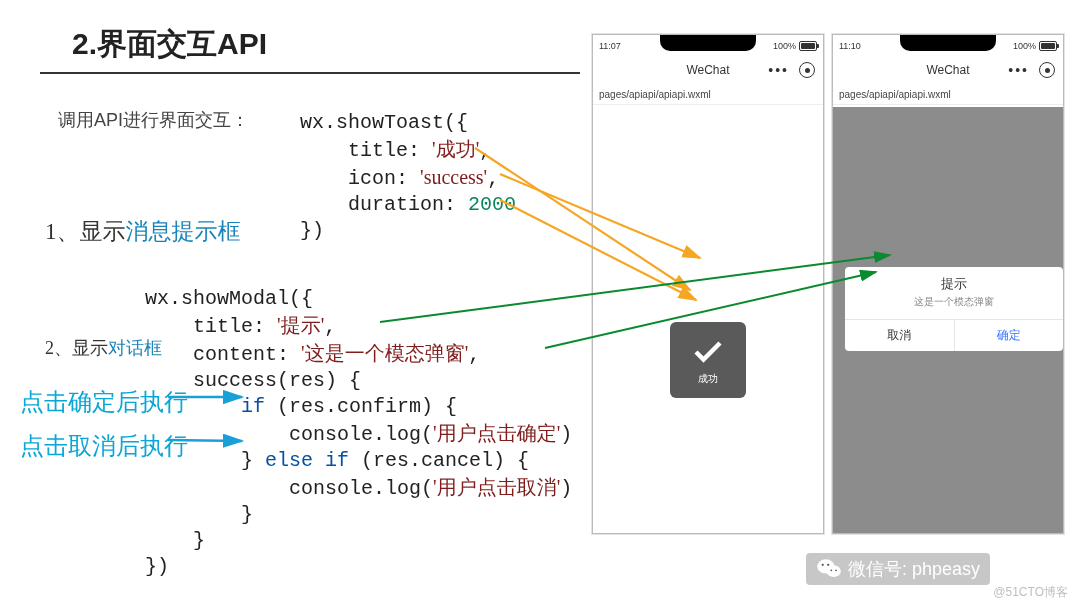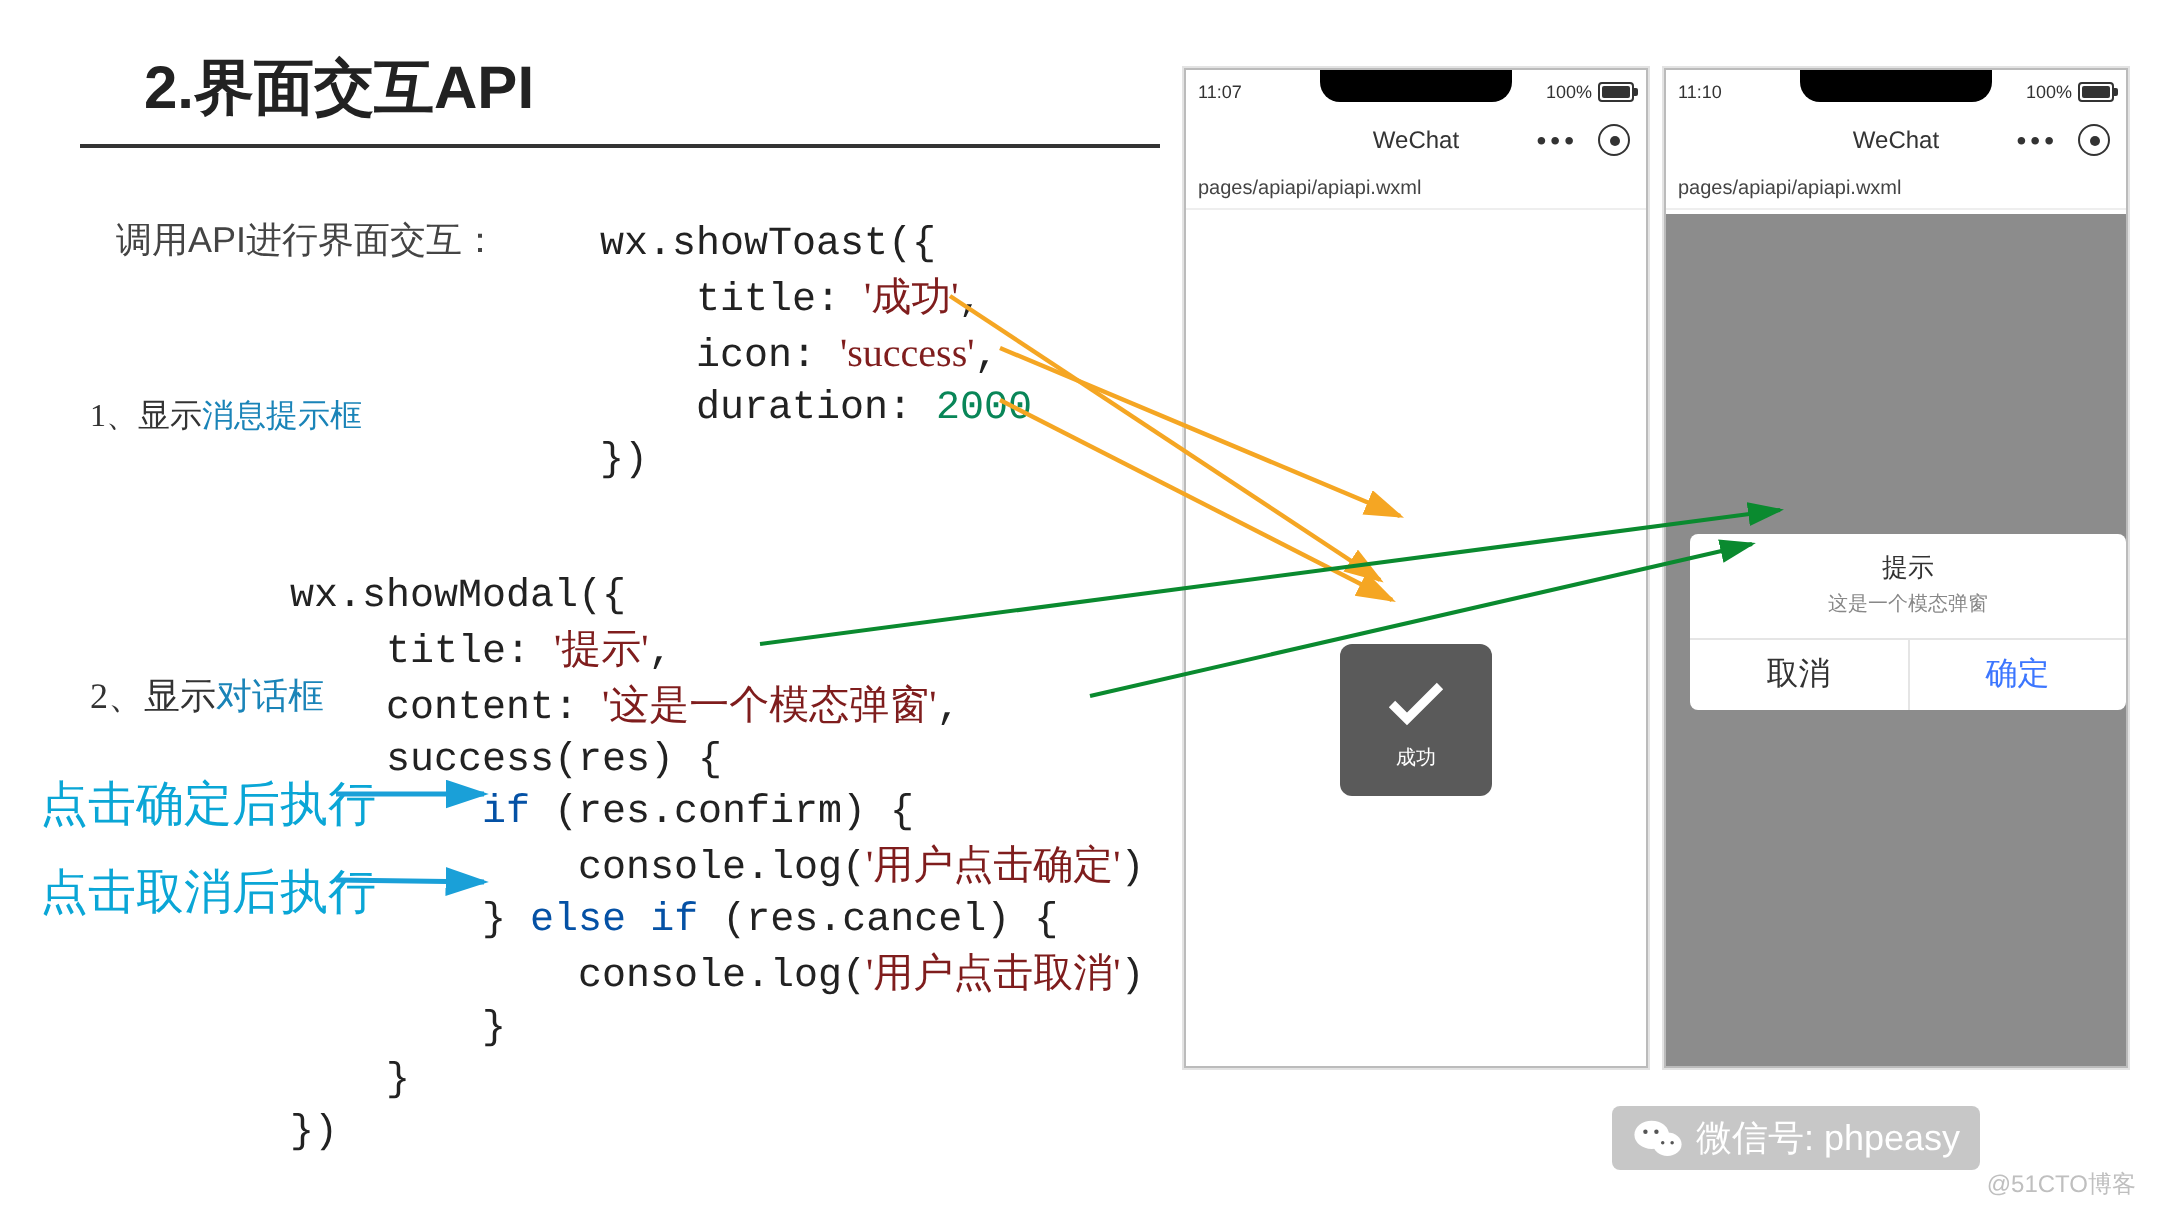--- a/index.html
+++ b/index.html
@@ -3,21 +3,21 @@
 <meta charset="utf-8">
 <style>
   html, body { margin:0; padding:0; font-family: "Microsoft YaHei", "PingFang SC", sans-serif; }
   .page { position:relative; width:1080px; height:607px; background:#fff; overflow:hidden; }
 
   .title { position:absolute; left:40px; top:24px; font-size:30px; font-weight:700; color:#222;margin-left:32px; }
   .hr { position:absolute; left:40px; top:72px; width:540px; height:2px; background:#333; }
 
   .subtitle { position:absolute; left:58px; top:108px; font-size:18px; color:#444; }
 
-  .n1 { position:absolute; left:45px; top:198px; font-size:16px; color:#333; font-family:"SimSun",serif; }
+  .n1 { position:absolute; left:45px; top:216px; font-size:23px; color:#333; font-family:"SimSun",serif; }
   .n1 .kw { color:#1a84b8; font-family:"Microsoft YaHei"; }
   .n2 { position:absolute; left:45px; top:336px; font-size:18px; color:#333; font-family:"SimSun",serif; }
   .n2 .kw { color:#1a84b8; font-family:"Microsoft YaHei"; }
 
   .callout { color:#0aa6d6; font-size:24px; position:absolute; }
   .c1 { left:20px; top:386px; }
   .c2 { left:20px; top:430px; }
 
   pre.code { position:absolute; margin:0; font-family:Consolas,"Courier New",monospace; font-size:20px; line-height:26px; white-space:pre; color:#222; }
   .code1 { left:300px; top:110px; }
@@ -44,31 +44,31 @@
   
   .toast { position:absolute; left:50%; top:215px; transform:translateX(-50%); width:76px; height:76px; background:#5a5a5a; border-radius:6px; display:flex; flex-direction:column; align-items:center; justify-content:center; color:#fff; }
   .toast svg { width:36px; height:36px; }
   .toast .lbl { font-size:10px; margin-top:2px;text-align:center; }
 
   
   .modal { position:absolute; left:12px; right:0; top:160px; background:#fff; border-radius:4px; overflow:hidden; }
   .modal .mtitle { text-align:center; font-size:13px; padding:8px 0 2px; color:#333; }
   .modal .mcontent { text-align:center; font-size:10px; color:#888; padding-bottom:10px; }
   .modal .mbtns { display:flex; border-top:1px solid #e5e5e5; }
-  .modal .mbtn { flex:1; text-align:center; padding:7px 0; font-size:16px; }
+  .modal .mbtn { flex:1; text-align:center; padding:7px 0; font-size:12px; }
   .modal .mbtn.cancel { color:#333; border-right:1px solid #e5e5e5; }
   .modal .mbtn.ok { color:#3c76ff; }
 
   .battery { width:16px; height:8px; border:1px solid #333; border-radius:2px; margin-left:3px; display:inline-block; position:relative; }
   .battery::after { content:""; position:absolute; right:-3px; top:2px; width:2px; height:4px; background:#333; border-radius:0 1px 1px 0; }
   .battery.full::before { content:""; position:absolute; inset:1px; background:#333; border-radius:1px; }
 
   svg.overlay { position:absolute; left:0; top:0; pointer-events:none; }
 
-  .footer-chat { position:absolute; right:90px; bottom:22px; display:flex; align-items:center; color:#fff; font-size:18px; background:rgba(0,0,0,0.22); padding:4px 10px; border-radius:4px; }
+  .footer-chat { position:absolute; right:90px; bottom:22px; display:flex; color:#fff; font-size:18px; background:rgba(0,0,0,0.22); padding:4px 10px; border-radius:4px; }
   .chat-ico { width:26px; height:22px; margin-right:6px; }
   .attrib { position:absolute; right:12px; bottom:6px; font-size:12px; color:#bfbfbf; }
 </style>
 </head>
 <body>
 
 <div class="page">
   <div class="title">2.界面交互API</div>
   <div class="hr"></div>
 

